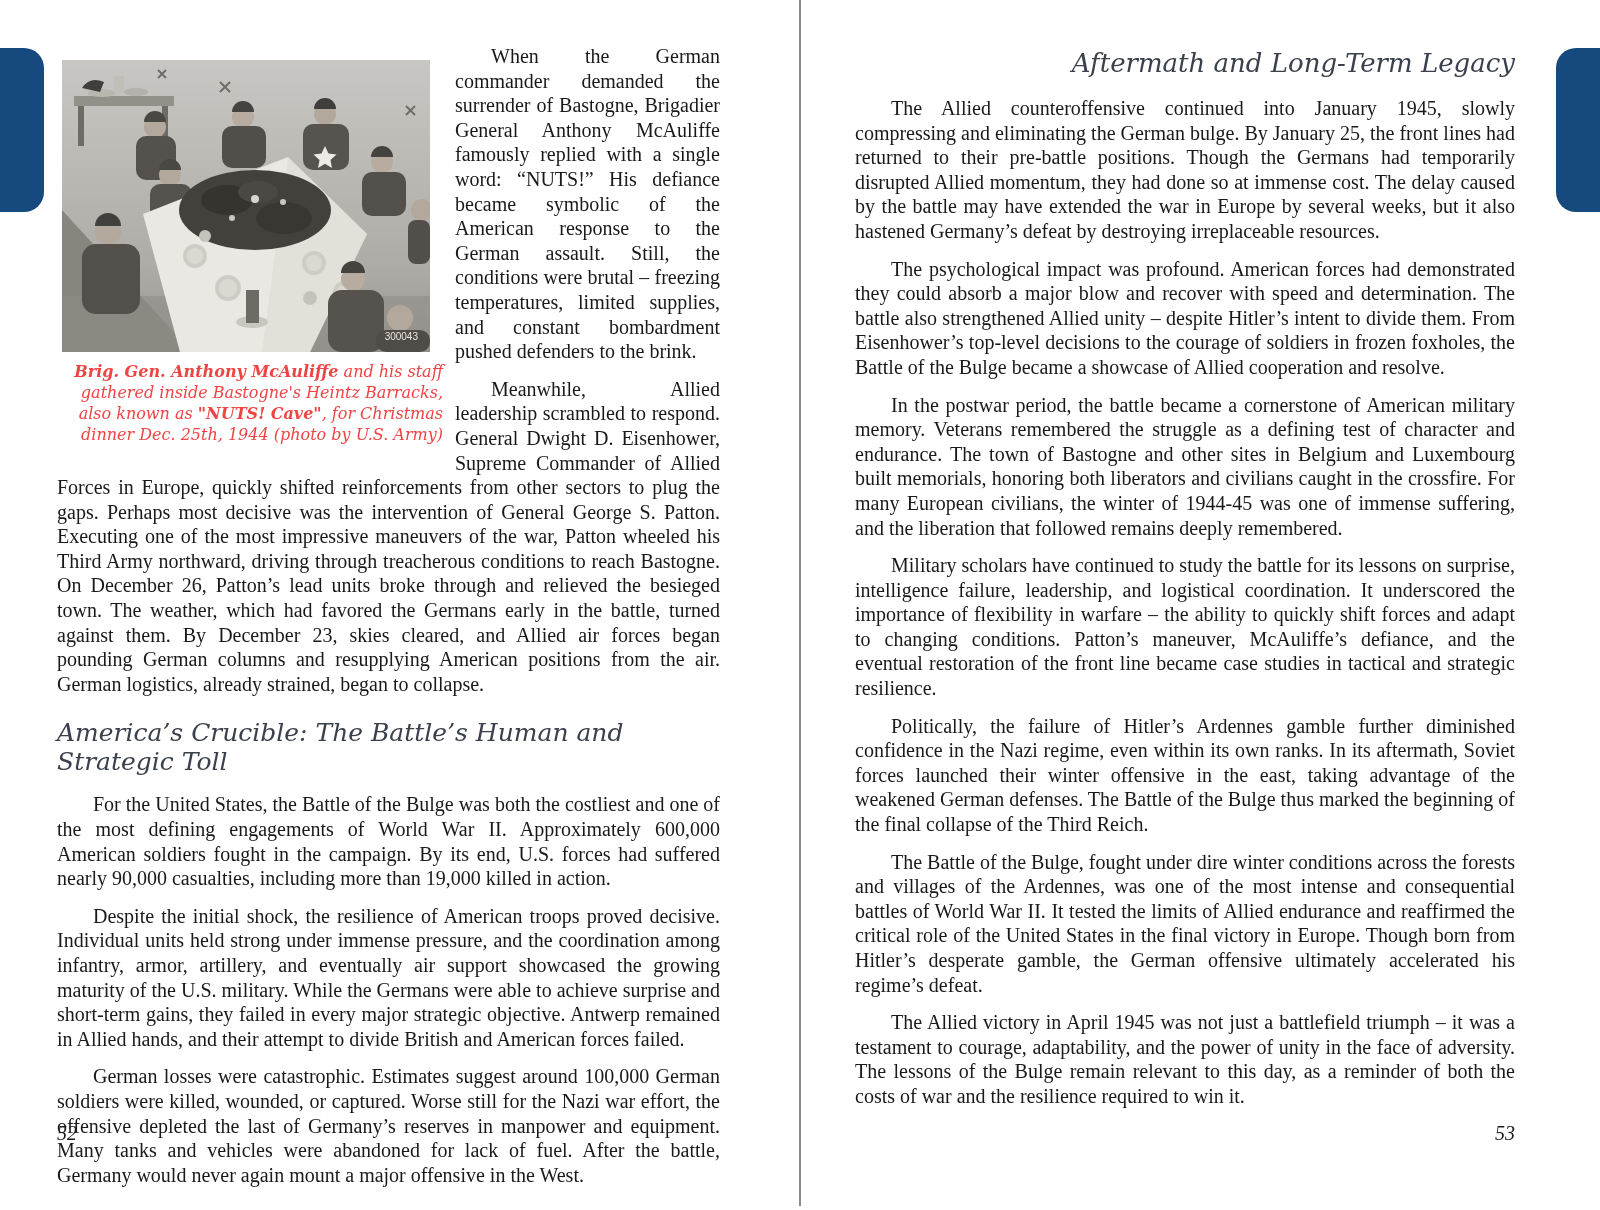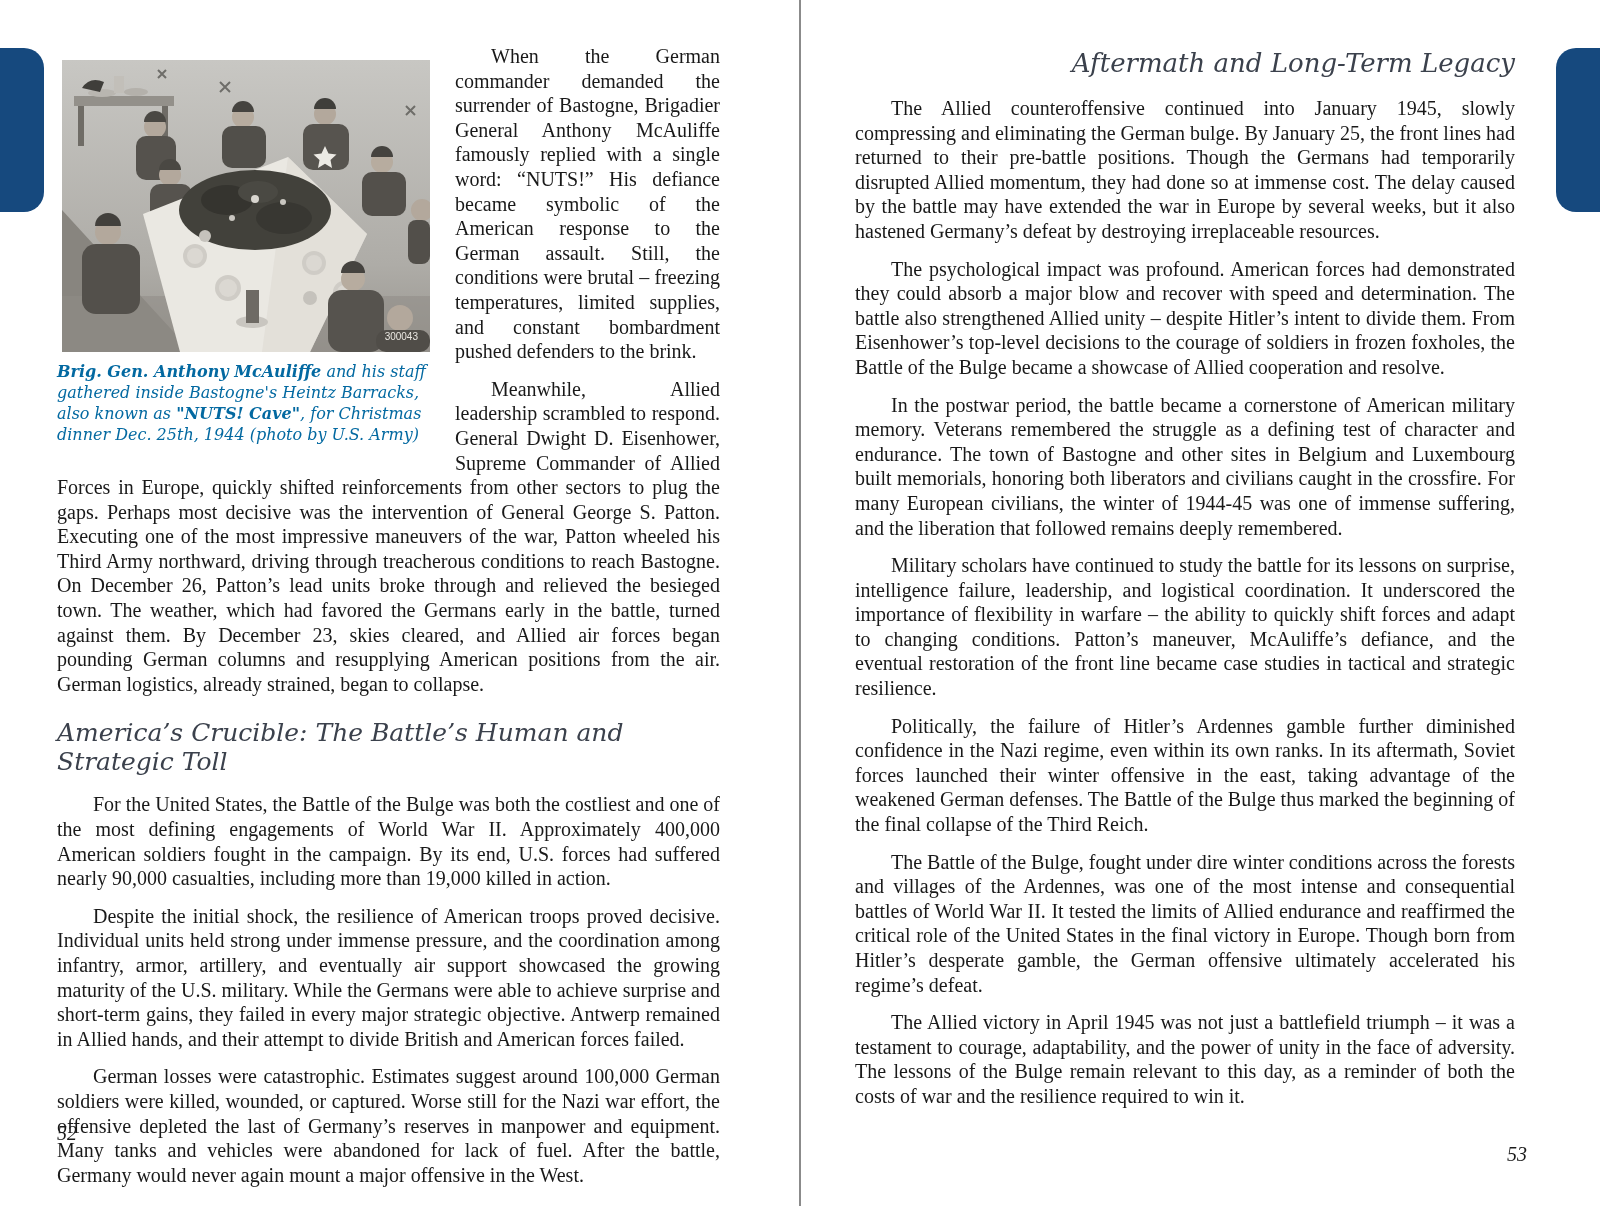--- a/index.html
+++ b/index.html
@@ -82,34 +82,34 @@
     display: block;
     width: 368px;
     height: 292px;
     margin-left: 5px;
   }
   figcaption {
     font-family: "DejaVu Serif", serif;
     font-style: italic;
     font-size: 16px;
     line-height: 1.32;
-    color: #0369a1;
-    text-align: left;
+    color: #ef4444;
+    text-align: right;
     margin-top: 9px;
   }
   figcaption .cap-b { font-weight: bold; }
 
   .page-number {
     position: absolute;
     top: 1122px;
     font-size: 20px;
     font-style: italic;
   }
   .page-number.pn-left  { left: 57px; }
-  .page-number.pn-right { right: 73px; margin-top: 21px; }
+  .page-number.pn-right { right: 85px; }
 </style>
 </head>
 <body>
 
 <div class="divider"></div>
 
 <div class="edge-tab left"></div>
 <div class="edge-tab right"></div>
 
 <div class="page left">
@@ -211,21 +211,21 @@
     <figcaption>
       <span class="cap-b">Brig. Gen. Anthony McAuliffe</span><span> and his staff gathered inside Bastogne's Heintz Barracks, also known as </span><span class="cap-b">"NUTS! Cave"</span><span>, for Christmas dinner Dec. 25th, 1944 (photo by U.S. Army)</span>
     </figcaption>
   </figure>
 
   <p class="body-text">When the German commander demanded the surrender of Bastogne, Brigadier General Anthony McAuliffe famously replied with a single word: “NUTS!” His defiance became symbolic of the American response to the German assault. Still, the conditions were brutal – freezing temperatures, limited supplies, and constant bombardment pushed defenders to the brink.</p>
   <p class="body-text">Meanwhile, Allied leadership scrambled to respond. General Dwight D. Eisenhower, Supreme Commander of Allied Forces in Europe, quickly shifted reinforcements from other sectors to plug the gaps. Perhaps most decisive was the intervention of General George S. Patton. Executing one of the most impressive maneuvers of the war, Patton wheeled his Third Army northward, driving through treacherous conditions to reach Bastogne. On December 26, Patton’s lead units broke through and relieved the besieged town. The weather, which had favored the Germans early in the battle, turned against them. By December 23, skies cleared, and Allied air forces began pounding German columns and resupplying American positions from the air. German logistics, already strained, began to collapse.</p>
 
   <h2 class="section-heading">America’s Crucible: The Battle’s Human and Strategic Toll</h2>
 
-  <p class="body-text">For the United States, the Battle of the Bulge was both the costliest and one of the most defining engagements of World War II. Approximately 400,000 American soldiers fought in the campaign. By its end, U.S. forces had suffered nearly 90,000 casualties, including more than 19,000 killed in action.</p>
+  <p class="body-text">For the United States, the Battle of the Bulge was both the costliest and one of the most defining engagements of World War II. Approximately 600,000 American soldiers fought in the campaign. By its end, U.S. forces had suffered nearly 90,000 casualties, including more than 19,000 killed in action.</p>
   <p class="body-text">Despite the initial shock, the resilience of American troops proved decisive. Individual units held strong under immense pressure, and the coordination among infantry, armor, artillery, and eventually air support showcased the growing maturity of the U.S. military. While the Germans were able to achieve surprise and short-term gains, they failed in every major strategic objective. Antwerp remained in Allied hands, and their attempt to divide British and American forces failed.</p>
   <p class="body-text">German losses were catastrophic. Estimates suggest around 100,000 German soldiers were killed, wounded, or captured. Worse still for the Nazi war effort, the offensive depleted the last of Germany’s reserves in manpower and equipment. Many tanks and vehicles were abandoned for lack of fuel. After the battle, Germany would never again mount a major offensive in the West.</p>
 </div>
 
 <div class="page right">
   <h1 class="page-title">Aftermath and Long-Term Legacy</h1>
 
   <p class="body-text">The Allied counteroffensive continued into January 1945, slowly compressing and eliminating the German bulge. By January 25, the front lines had returned to their pre-battle positions. Though the Germans had temporarily disrupted Allied momentum, they had done so at immense cost. The delay caused by the battle may have extended the war in Europe by several weeks, but it also hastened Germany’s defeat by destroying irreplaceable resources.</p>
   <p class="body-text">The psychological impact was profound. American forces had demonstrated they could absorb a major blow and recover with speed and determination. The battle also strengthened Allied unity – despite Hitler’s intent to divide them. From Eisenhower’s top-level decisions to the courage of soldiers in frozen foxholes, the Battle of the Bulge became a showcase of Allied cooperation and resolve.</p>
   <p class="body-text">In the postwar period, the battle became a cornerstone of American military memory. Veterans remembered the struggle as a defining test of character and endurance. The town of Bastogne and other sites in Belgium and Luxembourg built memorials, honoring both liberators and civilians caught in the crossfire. For many European civilians, the winter of 1944-45 was one of immense suffering, and the liberation that followed remains deeply remembered.</p>

